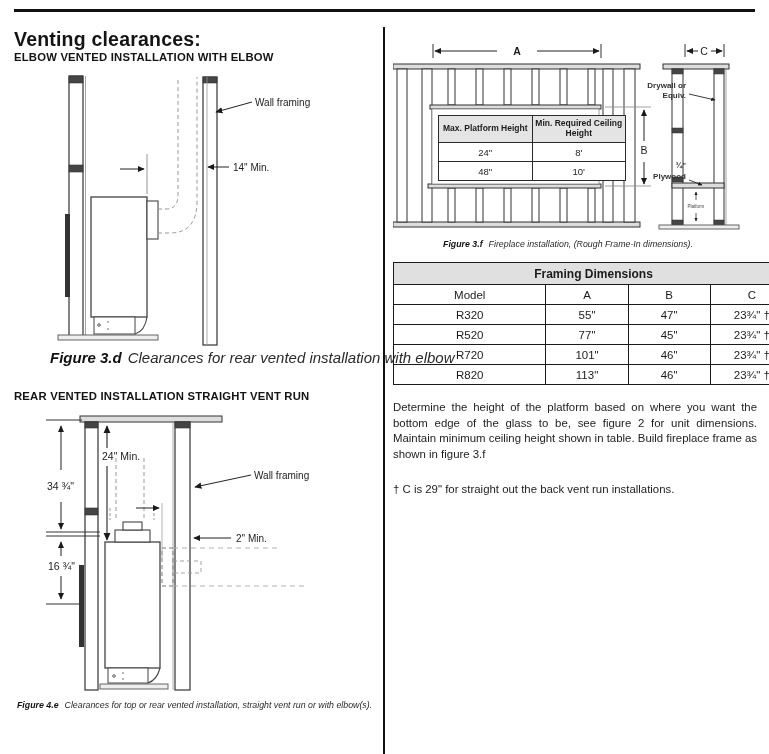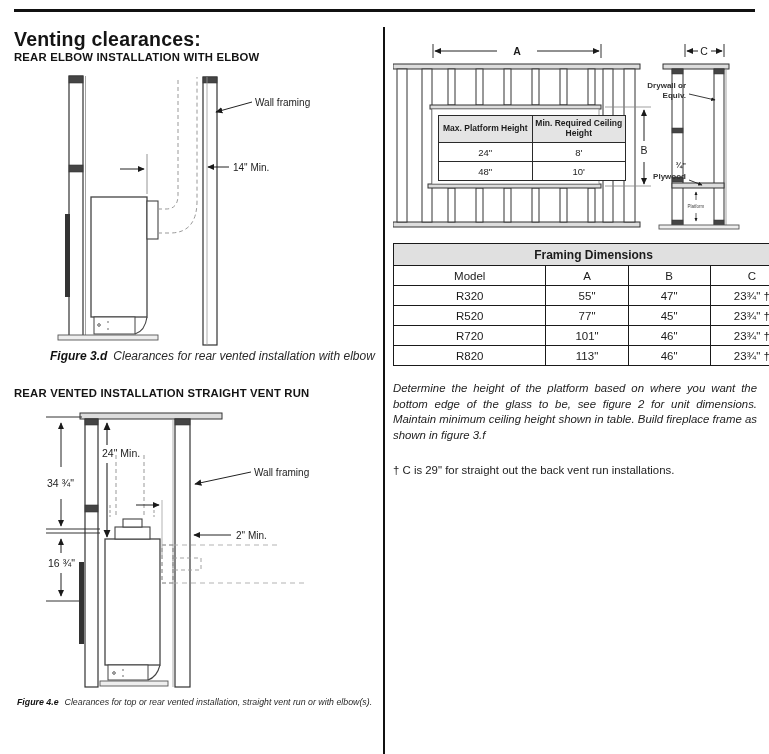--- a/index.html
+++ b/index.html
@@ -4,49 +4,49 @@
 <style>
   html,body{margin:0;padding:0;background:#fff;}
   .page{position:relative;width:769px;height:754px;background:#fff;overflow:hidden;
         font-family:"Liberation Sans","DejaVu Sans",sans-serif;color:#1c1c1c;}
   .top-rule{position:absolute;left:14px;top:9px;width:741px;height:3px;background:#111;}
   .divider{position:absolute;left:383px;top:27px;bottom:0;width:2px;background:#111;}
   .col-left{position:absolute;left:14px;top:22px;width:360px;}
   .col-right{position:absolute;left:393px;top:22px;width:367px;}
   h1{font-size:19.5px;font-weight:700;color:#141414;margin:6px 0 0 0;letter-spacing:.2px;}
   h2{font-size:11.3px;font-weight:700;color:#141414;margin:0 0 6px 0;letter-spacing:.2px;}
-  .cap{font-size:12px;font-style:italic;color:#2a2a2a;white-space:nowrap;}
+  .cap{font-size:15px;font-style:italic;color:#2a2a2a;white-space:nowrap;}
   .cap .cap-b{font-weight:700;color:#111;margin-right:6px;}
   .cap-center{text-align:center;}
   svg{display:block;}
   .lbl{font-family:"Liberation Sans","DejaVu Sans",sans-serif;font-size:10px;fill:#1c1c1c;}
   .lblb{font-family:"Liberation Sans","DejaVu Sans",sans-serif;font-size:10.5px;fill:#1c1c1c;}
   .lbls{font-family:"Liberation Sans","DejaVu Sans",sans-serif;font-size:8px;font-weight:700;fill:#333;}
   .lblt{font-family:"Liberation Sans","DejaVu Sans",sans-serif;font-size:4.5px;fill:#444;}
   .fig3f{position:relative;width:367px;height:190px;margin-top:18px;}
   .inner-table{position:absolute;left:45px;top:75px;width:188px;border-collapse:collapse;
                font-size:9.5px;text-align:center;background:#fff;}
   .inner-table td{border:1.5px solid #2a2a2a;padding:1px 2px;height:16px;}
   .inner-table .ih td{background:#e4e4e4;font-weight:700;font-size:8.5px;line-height:1.15;height:24px;}
   .framing-table{border-collapse:collapse;width:401px;margin-top:13px;font-size:11.5px;color:#1b1b1b;}
   .framing-table td{border:1.7px solid #1a1a1a;text-align:center;height:17px;padding:1px 2px;}
   .framing-table .t-title{background:#e0e0e0;font-weight:700;font-size:12px;height:19px;}
-  .para{width:364px;font-size:11.4px;line-height:1.38;text-align:justify;margin:15px 0 0 0;color:#222;font-style:italic;}
+  .para{width:364px;font-size:11.4px;line-height:1.38;text-align:justify;margin:15px 0 0 0;color:#222;}
   .note{width:364px;font-size:11.4px;margin:20px 0 0 0;color:#222;}
 </style>
 </head>
 <body>
 
 <div class="page">
   <div class="top-rule"></div>
   <div class="divider"></div>
 
   <div class="col-left">
     <h1>Venting clearances:</h1>
-    <h2>REAR ELBOW INSTALLATION WITH ELBOW</h2>
+    <h2>ELBOW VENTED INSTALLATION WITH ELBOW</h2>
 
     <svg width="310" height="278" viewBox="0 0 310 278" style="margin-left:36px">
       <defs>
         <marker id="a1" viewBox="0 0 10 10" refX="8.5" refY="5" markerWidth="7.5" markerHeight="7.5" orient="auto-start-reverse">
           <path d="M0,0.8 L9.5,5 L0,9.2 z" fill="#1a1a1a"></path>
         </marker>
       </defs>
       <g>
         <rect x="19" y="7" width="14" height="263" fill="#fff" stroke="#333" stroke-width="1.2"></rect>
         <rect x="19" y="7" width="14" height="7" fill="#454545" stroke="#333" stroke-width="0.6"></rect>
@@ -270,20 +270,23 @@
           <td>8'</td>
         </tr>
         <tr>
           <td>48"</td>
           <td>10'</td>
         </tr>
       </tbody>
         </table>
     </div>
 
+    <div class="cap cap-center" style="width:350px;margin-top:9px;font-size:8.8px">
+      <span class="cap-b">Figure 3.f</span><span>Fireplace installation, (Rough Frame-In dimensions).</span>
+    </div>
 
     <table class="framing-table">
       <colgroup>
           <col style="width:130px">
           <col style="width:70px">
           <col style="width:70px">
           <col style="width:71px">
         </colgroup>
       <tbody>
           <tr>

